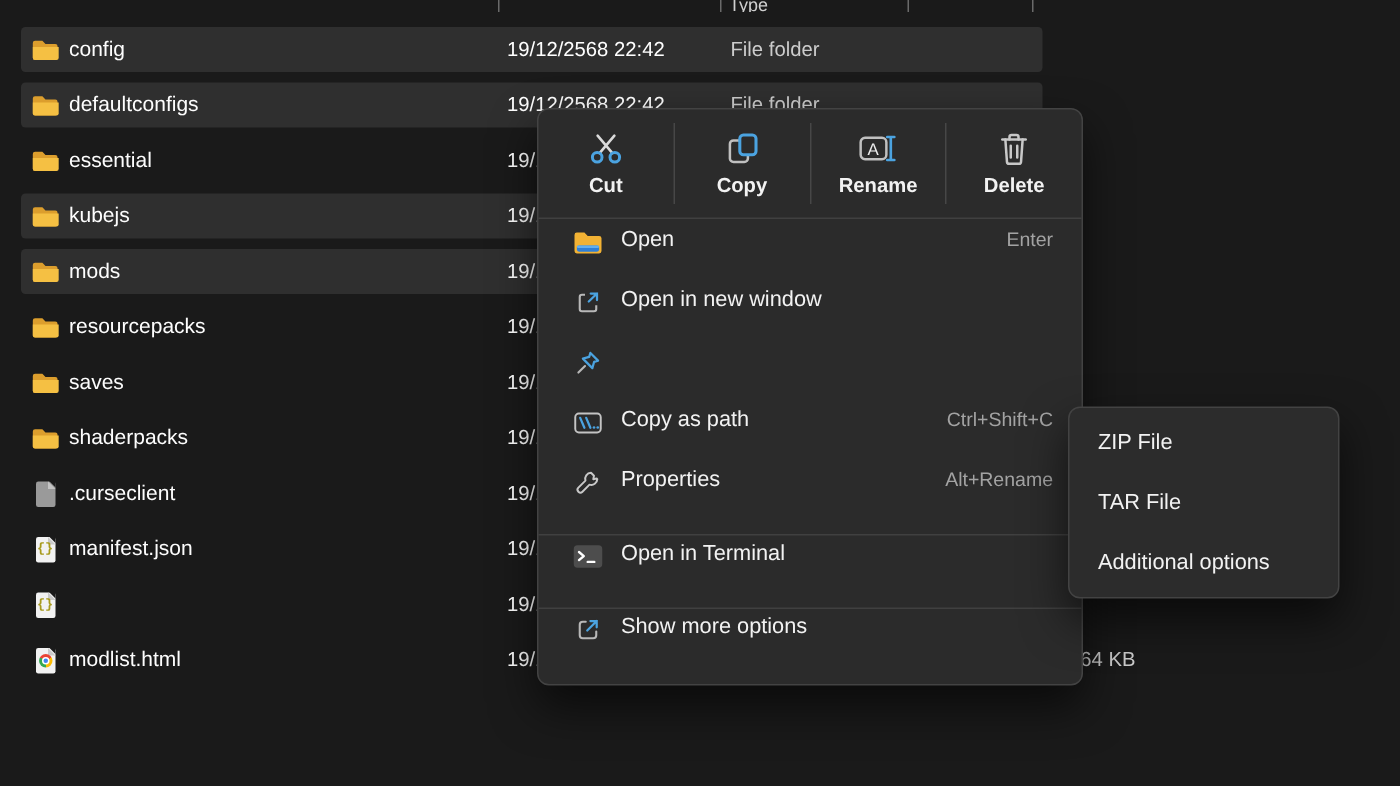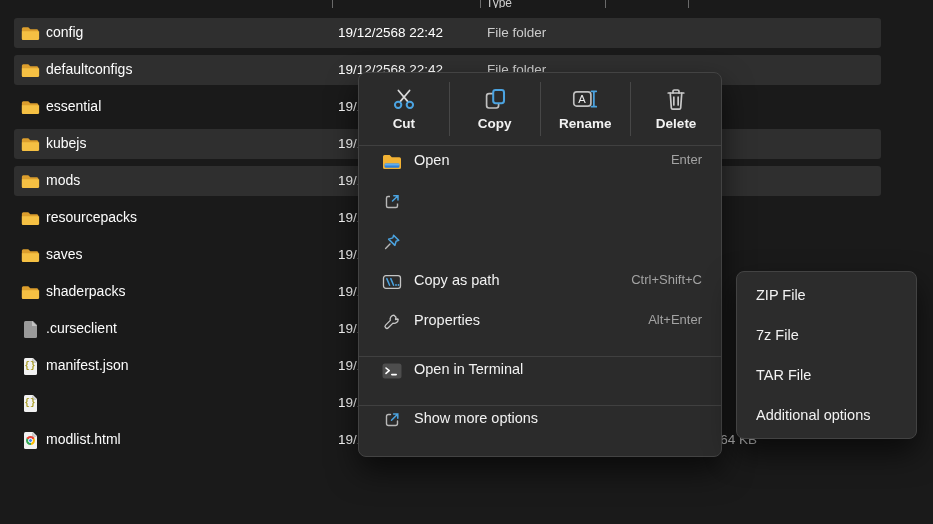--- a/index.html
+++ b/index.html
@@ -11,21 +11,21 @@
     position:relative;
   }
 
   
   .col-header { position:absolute; left:0; top:0; width:933px; height:8px; overflow:hidden; }
   .col-div { position:absolute; top:0; width:1px; height:8px; background:#6a6a6a; }
   .col-label { position:absolute; left:486px; bottom:-2px; font-size:12px; color:#cfcfcf; }
 
   
   .rows { position:absolute; left:0; top:0; width:933px; height:470px; }
-  .row { position:absolute; left:14px; width:867px; height:30px; border-radius:3px; }
+  .row { position:absolute; left:14px; width:681px; height:30px; border-radius:3px; }
   .row.sel { background:#2f2f2f; }
   .ficon { position:absolute; left:6px; top:7px; width:20px; height:16px; display:flex; align-items:center; justify-content:center; }
   .fname { position:absolute; left:32px; top:6px; font-size:14px; color:#fdfdfd; white-space:nowrap; }
   .fdate { position:absolute; left:324px; top:7px; font-size:13.5px; color:#ffffff; white-space:nowrap; }
   .ftype { position:absolute; left:473px; top:7px; font-size:13.5px; color:#cccccc; white-space:nowrap; }
   .fsize { position:absolute; left:663px; top:7px; width:80px; text-align:right; font-size:13.5px; color:#cccccc; white-space:nowrap; }
 
   
   .page { position:relative; width:13px; height:17px; background:#f2f2f2; border-radius:1.5px; }
   .page.gray { background:#9a9a9a; }
@@ -56,21 +56,21 @@
   .menu-item.hover { background:#3d3d3d; }
   .mi-icon { width:20px; height:20px; display:flex; align-items:center; justify-content:center; margin-right:12px; }
   .mi-label { font-size:14.5px; color:#f2f2f2; white-space:nowrap; }
   .mi-shortcut { margin-left:auto; margin-right:14px; font-size:13px; color:#a3a3a3; white-space:nowrap; }
   .mi-chevron { margin-left:auto; margin-right:12px; display:flex; }
   .menu-sep { height:1px; background:#404040; margin:4px -5px; }
 
   
   .sub-menu { position:absolute; left:712px; top:271px; width:181px;
     background:#2c2c2c; border:1px solid #434343; border-radius:8px;
-    box-shadow:0 14px 30px rgba(0,0,0,.6); z-index:20; padding:3px 4px;margin-left:24px; }
+    box-shadow:0 14px 30px rgba(0,0,0,.6); z-index:20; padding:3px 4px; }
   .sub-item { height:40px; display:flex; align-items:center; padding-left:15px;
     font-size:14.5px; color:#f2f2f2; border-radius:4px; cursor:default; white-space:nowrap; }
 </style>
 </head>
 <body>
 
 <div class="col-header">
   <span class="col-label">Type</span>
   <div class="col-div" style="left:332px"></div>
   <div class="col-div" style="left:480px"></div>
@@ -301,20 +301,21 @@
       <span class="mi-shortcut">Enter</span>
     </div>
 
     <div class="menu-item">
       <span class="mi-icon">
           <svg width="18" height="18" viewBox="0 0 18 18" fill="none">
             <path d="M7 3.5 H5 Q3.5 3.5 3.5 5 v8 q0 1.5 1.5 1.5 h8 q1.5 0 1.5-1.5 v-2.5" stroke="#b8b8b8" stroke-width="1.4"></path>
             <path d="M9.5 8 L15 2.7 M10.8 2.7 H15 V7" stroke="#4ba3e0" stroke-width="1.5" stroke-linecap="round"></path>
           </svg>
         </span>
+      <span class="mi-label">Open in new window</span>
       <span class="mi-shortcut"></span>
     </div>
 
     <div class="menu-item">
       <span class="mi-icon">
           <svg width="18" height="18" viewBox="0 0 18 18" fill="none">
             <path d="M7 11 L2.6 15.4" stroke="#b8b8b8" stroke-width="1.4" stroke-linecap="round"></path>
             <path d="M10.6 2.3 L15.7 7.4 L13.1 8.2 L11.9 12.4 L5.6 6.1 L9.8 4.9 Z" stroke="#4ba3e0" stroke-width="1.5" stroke-linejoin="round"></path>
           </svg>
         </span>
@@ -335,21 +336,21 @@
       <span class="mi-shortcut">Ctrl+Shift+C</span>
     </div>
 
     <div class="menu-item">
       <span class="mi-icon">
           <svg width="18" height="18" viewBox="0 0 18 18" fill="none">
             <path d="M15.2 6.4 a4 4 0 0 1 -5.2 3.7 l-4.7 4.7 a1.9 1.9 0 0 1 -2.7 -2.7 L7.3 7.4 a4 4 0 0 1 3.7-5.2 l2 2 -.5 2.3 2.3-.5 Z" stroke="#c8c8c8" stroke-width="1.3" stroke-linejoin="round"></path>
           </svg>
         </span>
       <span class="mi-label">Properties</span>
-      <span class="mi-shortcut">Alt+Enter</span>
+      <span class="mi-shortcut">Alt+Rename</span>
     </div>
 
     <div class="menu-sep"></div>
 
     <div class="menu-item">
       <span class="mi-icon">
           <svg width="20" height="18" viewBox="0 0 20 18">
             <rect x=".5" y="1.5" width="19" height="15" rx="2.5" fill="#4d4d4d"></rect>
             <path d="M4 6 l3.2 2.7 L4 11.4" stroke="#ffffff" stroke-width="1.6" fill="none" stroke-linecap="round" stroke-linejoin="round"></path>
             <path d="M9.8 12.6 h4.4" stroke="#ffffff" stroke-width="1.6" stroke-linecap="round"></path>
@@ -369,16 +370,15 @@
           </svg>
         </span>
       <span class="mi-label">Show more options</span>
       <span class="mi-shortcut"></span>
     </div>
   </div>
 </div>
 
 <div class="sub-menu">
   <div class="sub-item">ZIP File</div>
-  <div class="sub-item">7z File</div>
   <div class="sub-item">TAR File</div>
   <div class="sub-item">Additional options</div>
 </div>
 
 </body></html>

